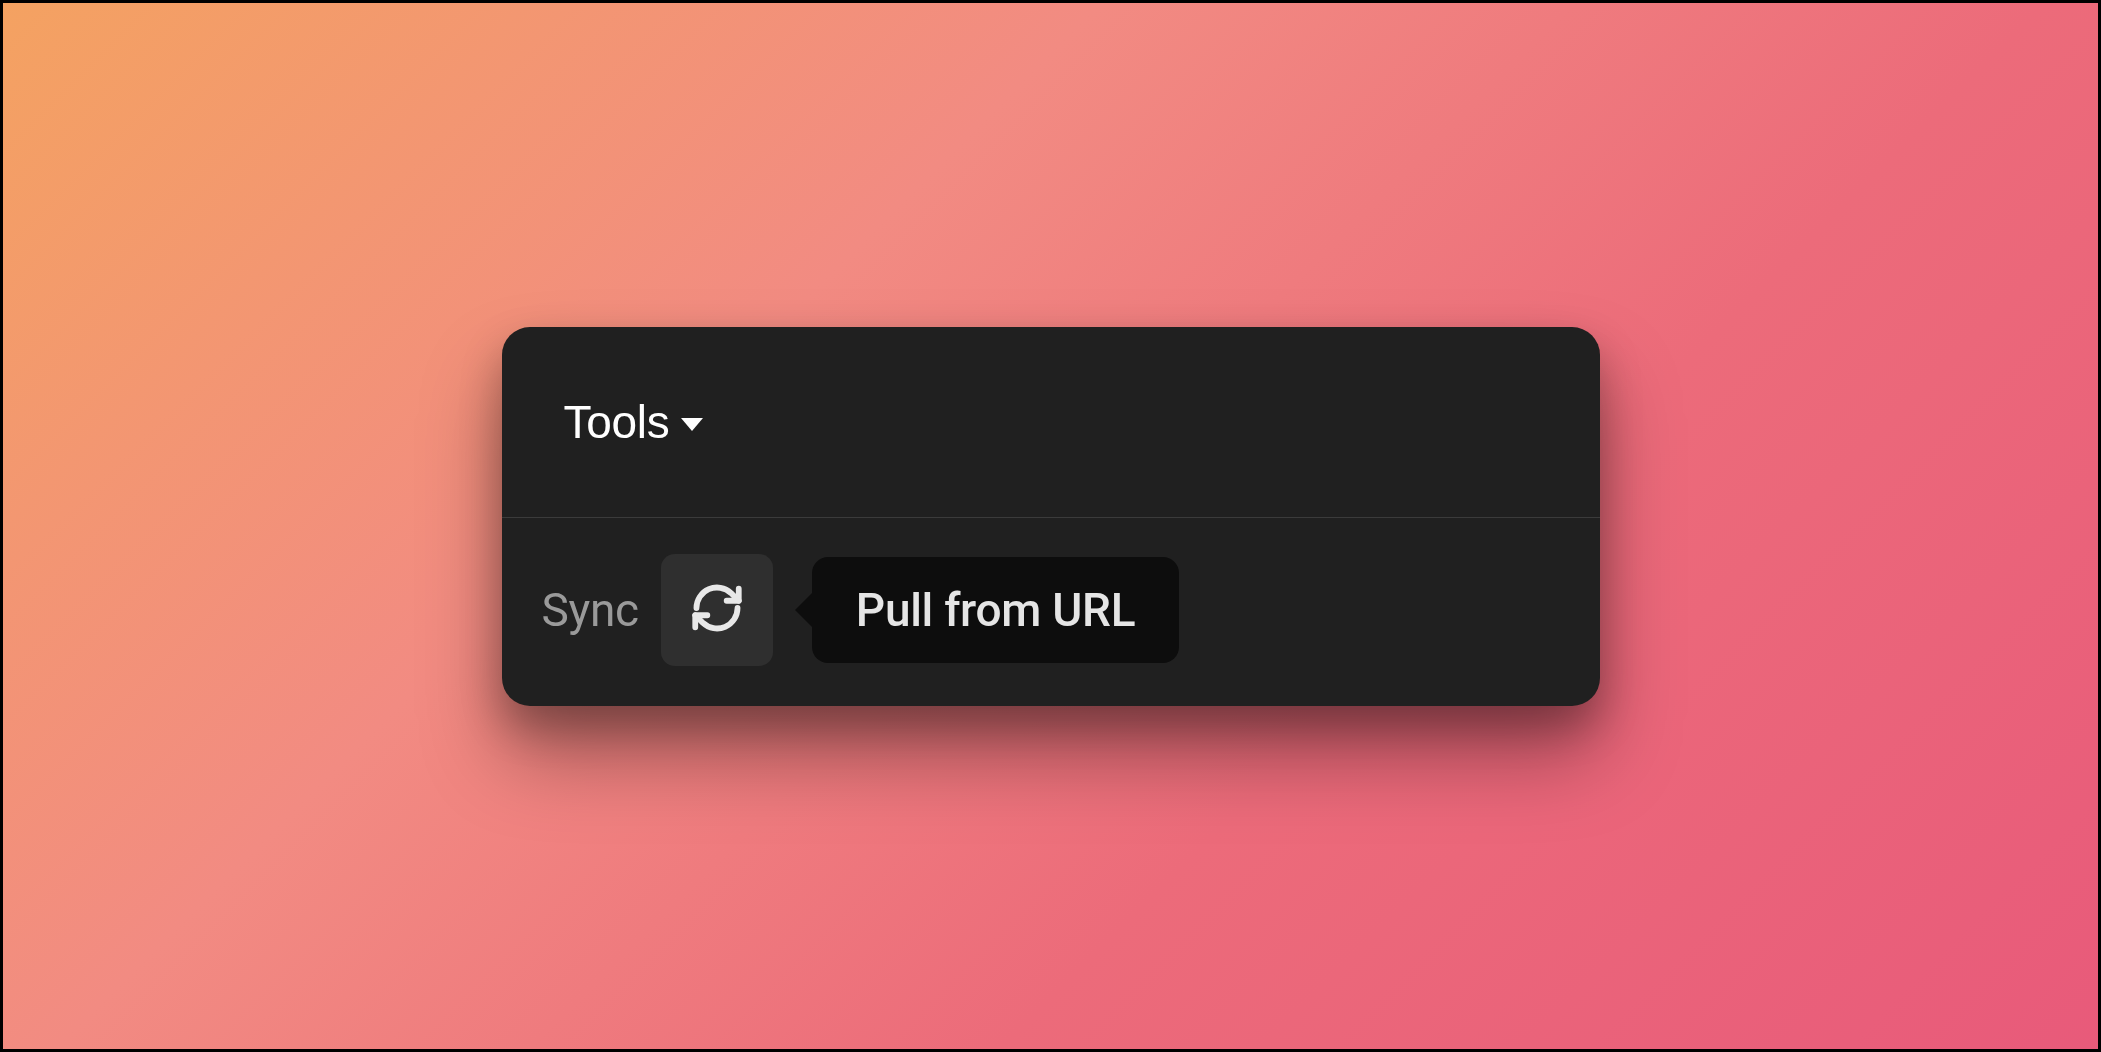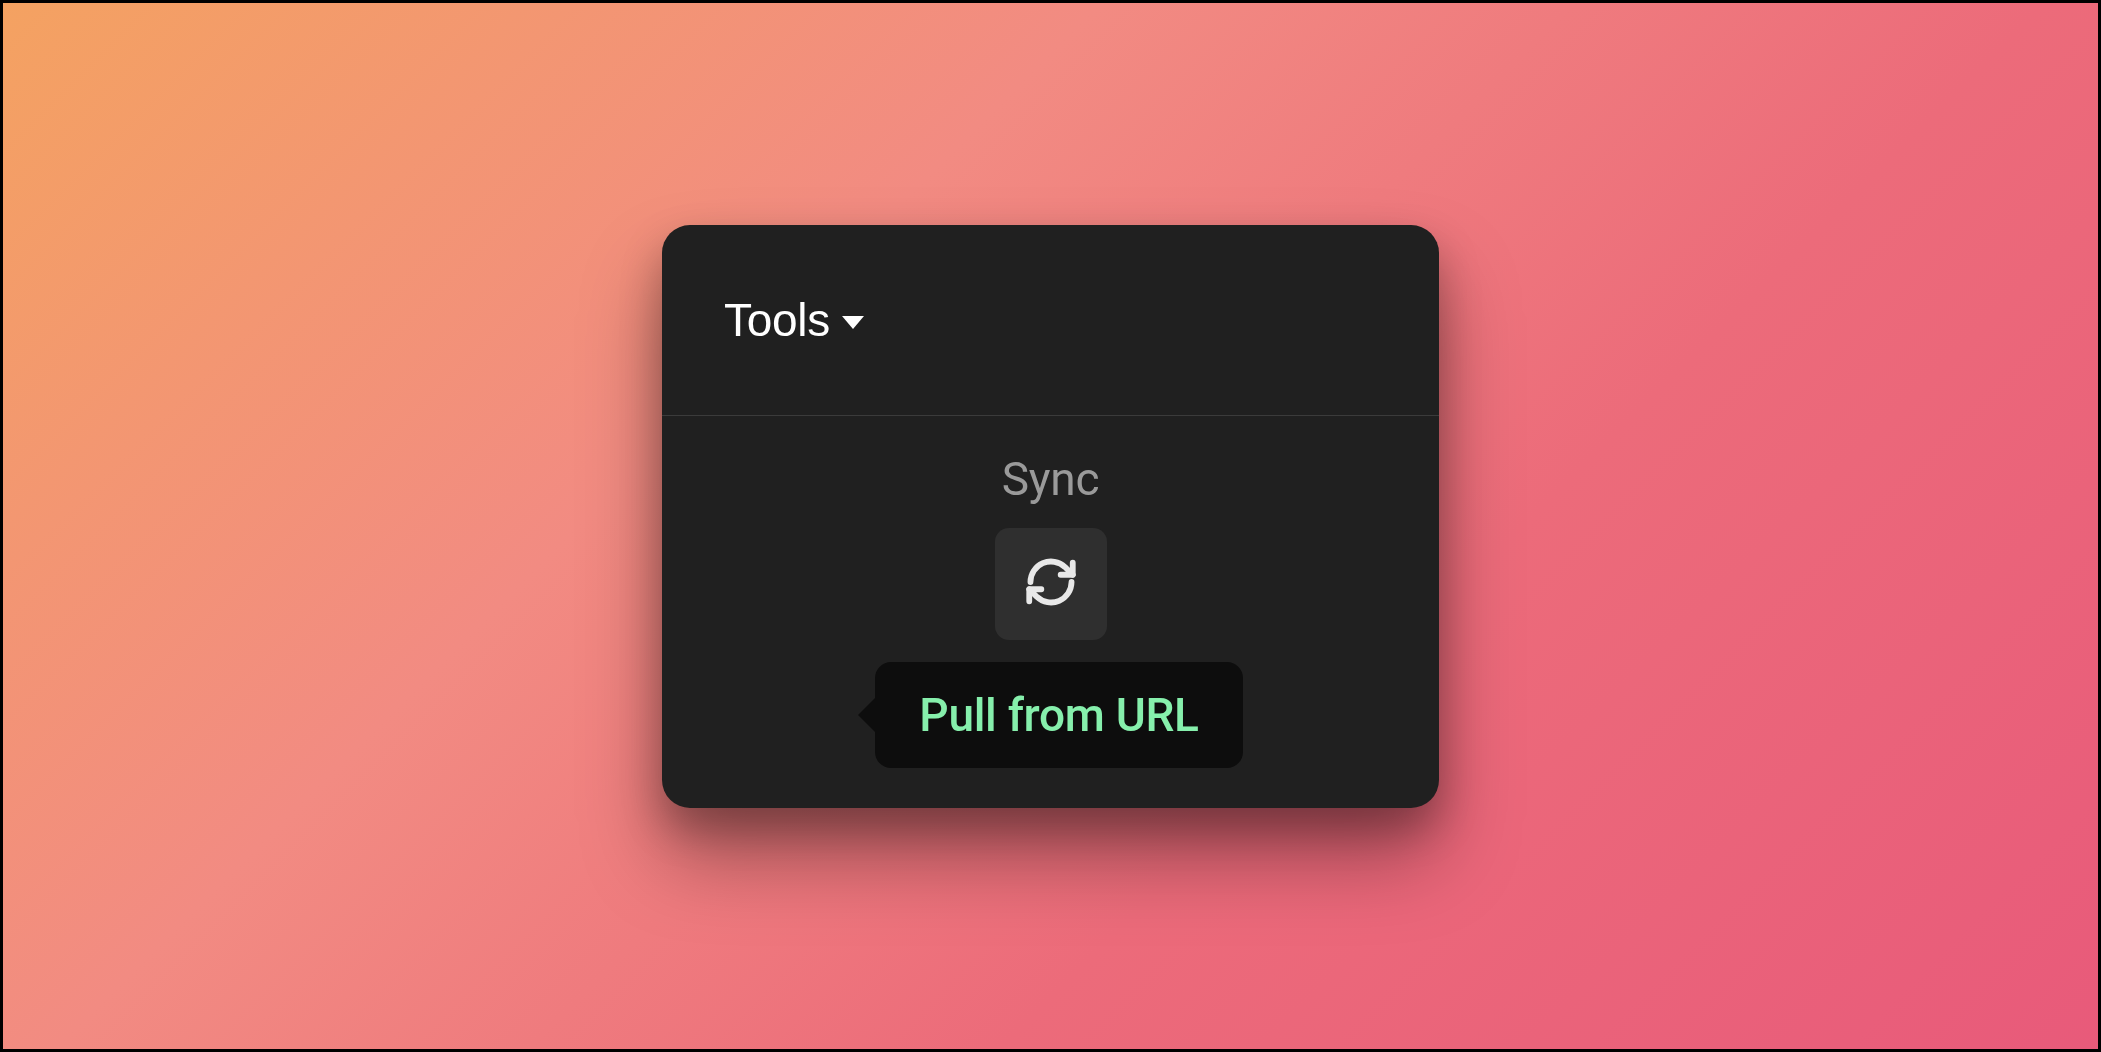--- a/index.html
+++ b/index.html
@@ -23,21 +23,21 @@
       content: "";
       position: absolute;
       inset: 0;
       pointer-events: none;
       border: 3px solid #000;
     }
 
     .panel {
       background: #202020;
       border-radius: 28px;
-      width: 777px;
+      width: 1098px;
       box-shadow: 0 50px 80px rgba(0,0,0,0.35), 0 20px 40px rgba(0,0,0,0.25);
       overflow: hidden;
       margin-top: -20px;
     }
 
     .panel-top {
       display: flex;
       align-items: center;
       gap: 58px;
       padding: 68px 62px 68px 62px;
@@ -64,21 +64,20 @@
       border-right: 11px solid transparent;
       border-top: 13px solid #ffffff;
       margin-top: 6px;
     }
 
     .panel-bottom {
       display: flex;
       align-items: center;
       gap: 22px;
       padding: 36px 40px 40px 40px;
-      flex-direction: column;
     }
 
     .sync-label {
       color: #9a9a9a;
       font-size: 46px;
       font-weight: 400;
       letter-spacing: -0.3px;
     }
 
     .sync-icon-btn {
@@ -108,21 +107,21 @@
       width: 0;
       height: 0;
       border-top: 18px solid transparent;
       border-bottom: 18px solid transparent;
       border-right: 18px solid #0d0d0d;
       margin-right: -1px;
     }
 
     .tooltip {
       background: #0d0d0d;
-      color: #86efac;
+      color: #e5e5e5;
       font-size: 46px;
       font-weight: 500;
       padding: 26px 44px;
       border-radius: 16px;
       letter-spacing: -0.3px;
       white-space: nowrap;
     }
   </style>
 </head>
 <body>

